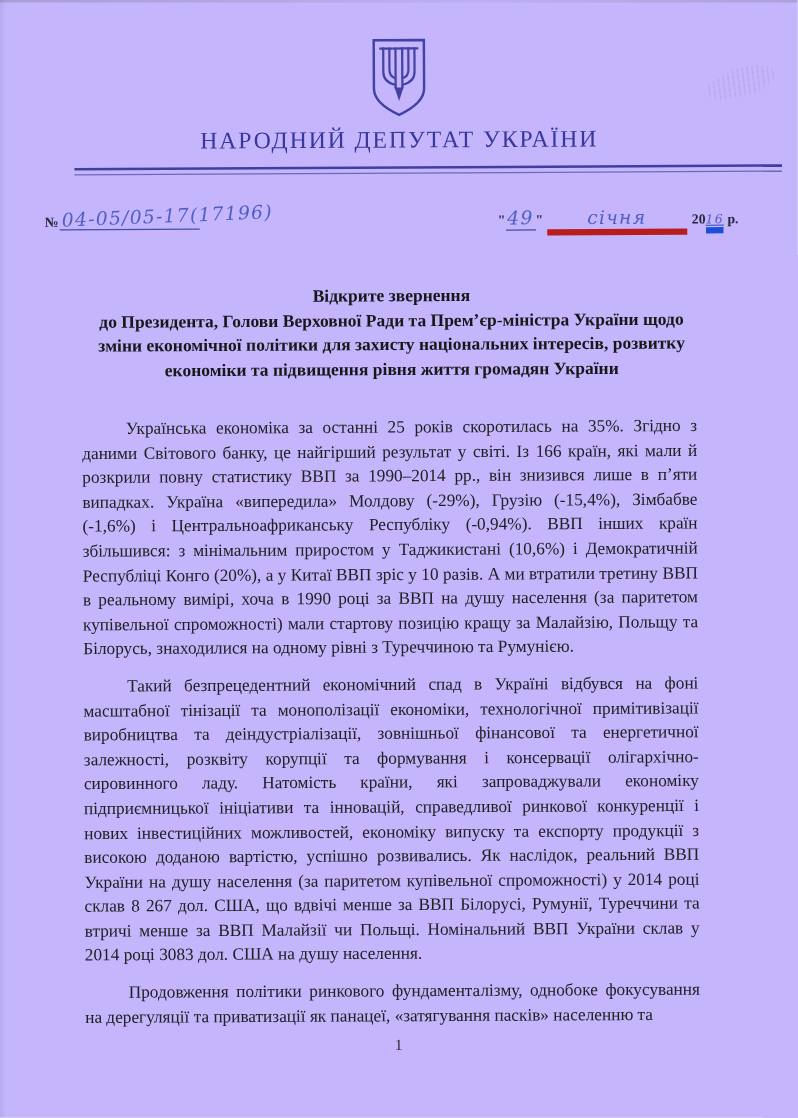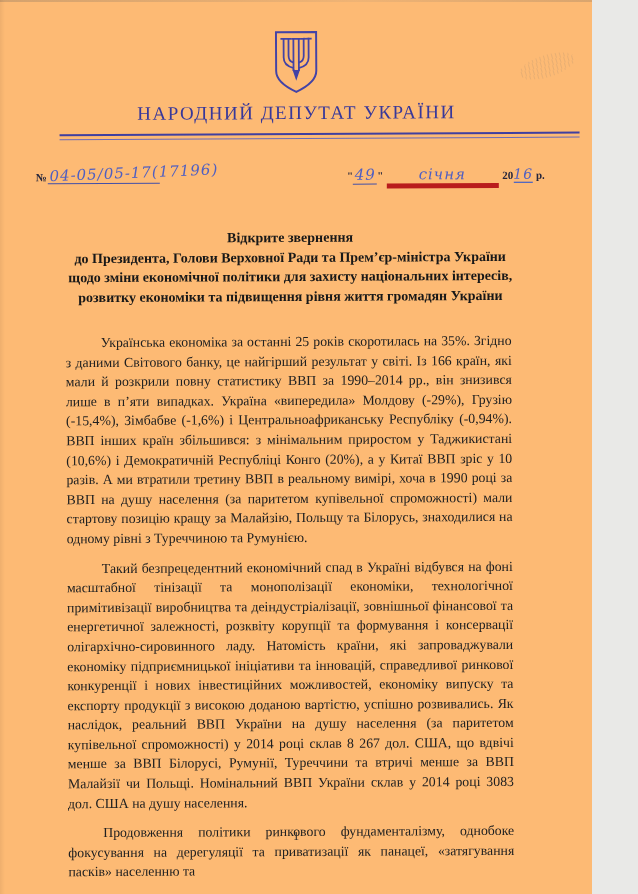--- a/index.html
+++ b/index.html
@@ -4,22 +4,22 @@
 <style>
   html, body { margin: 0; padding: 0; }
   body {
     width: 638px; height: 894px;
     background: #e9e9e7;
     font-family: "Liberation Serif", serif;
     overflow: hidden;
   }
   .page {
     position: relative;
-    width: 592px; height: 894px;
-    background: #fdba74;
+    width: 638px; height: 894px;
+    background: #c4b5fd;
     color: #1f1f1f;
     overflow: hidden;
   }
   .scan-top-edge {
     position: absolute; top: 0; left: 0; right: 0; height: 2px;
     background: linear-gradient(to right, rgba(90,90,90,.25), rgba(120,120,120,.10) 60%, rgba(90,90,90,.22));
   }
   .scan-left-edge {
     position: absolute; top: 0; left: 0; bottom: 0; width: 5px;
     background: linear-gradient(to right, rgba(0,0,0,.06), rgba(0,0,0,0));
@@ -82,21 +82,21 @@
   .printed { font-weight: bold; color: #26263c; }
   .day-line {
     display: inline-block; min-width: 24px; text-align: center;
     border-bottom: 1px solid #4350a8;
   }
   .month-line {
     display: inline-block; min-width: 112px; text-align: center;
     border-bottom: 5px solid #b91c1c;
     margin: 0 4px 0 3px;
   }
-  .year-suffix { border-bottom: 1px solid #1d4ed8; font-size: 14px; }
+  .year-suffix { border-bottom: 5px solid #1d4ed8; font-size: 10px; text-decoration: underline; }
 
   .doc-title {
     margin: 39px 78px 0 64px;
     font-size: 14px;
     font-weight: bold;
     line-height: 19.5px;
     text-align: center;
     color: #181818;
   }
 

